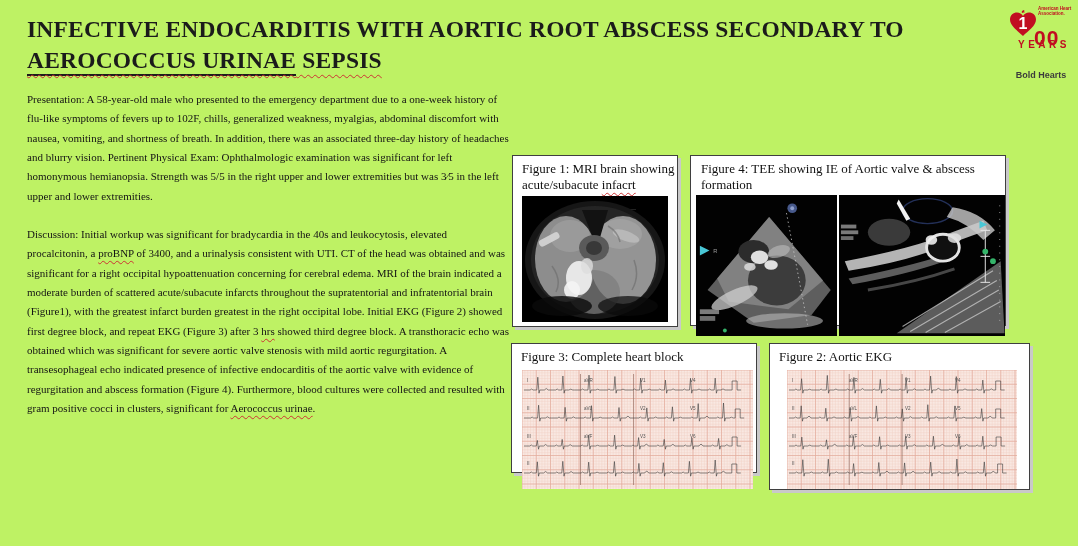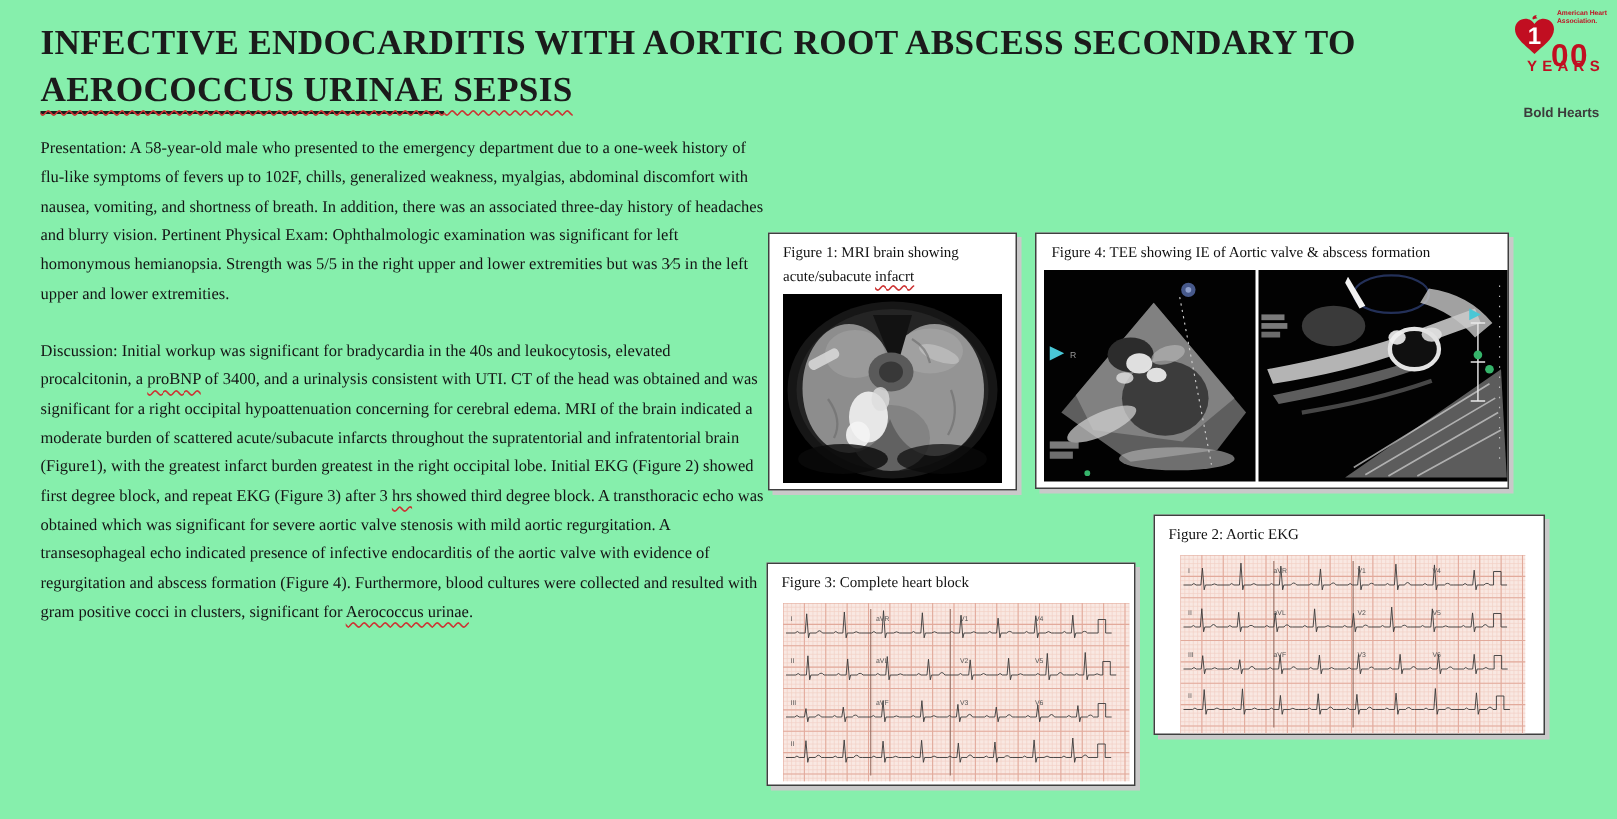--- a/index.html
+++ b/index.html
@@ -1,16 +1,16 @@
 <!DOCTYPE html>
 <html><head>
 <meta charset="utf-8">
 <style>
   html,body{margin:0;padding:0;background:#e9e9e9;}
-  .page{position:relative;width:1078px;height:546px;background:#86efac;overflow:hidden;
+  .page{position:relative;width:1078px;height:546px;background:#bef264;overflow:hidden;
         font-family:"Liberation Serif", serif;color:#141414;}
 
   
   .title{position:absolute;left:27px;top:14px;width:940px;
          font-size:23.5px;font-weight:bold;line-height:31px;letter-spacing:.2px;color:#1b1b1b;}
   .title .t-line{display:block;}
   .sq{text-decoration-line:underline;text-decoration-style:wavy;
       text-decoration-color:#cc3333;text-decoration-thickness:1px;text-underline-offset:3px;}
   .title .sq{text-underline-offset:6px;text-decoration-thickness:1.2px;}
   .u-black{border-bottom:2.5px solid #1c1c1c;padding-bottom:1px;}
@@ -30,24 +30,24 @@
             color:#3c3c3c;margin-top:21px;}
 
   
   .body-col{position:absolute;left:27px;top:90px;width:483px;
             font-size:11px;line-height:19.35px;text-align:left;}
   .body-col p{margin:0 0 19px 0;}
 
   
   .figbox{position:absolute;background:#ffffff;border:1.6px solid #3f3f3f;
           box-shadow:3px 3px 0 #c9c9c9;box-sizing:border-box;}
-  .figcap{font-size:10px;line-height:15.5px;color:#111;padding:5px 0 2px 9px;}
+  .figcap{font-size:13px;line-height:15.5px;color:#111;padding:5px 0 2px 9px;}
   #fig1{left:512px;top:155px;width:166px;height:172px;}
   #fig4{left:690px;top:155px;width:316px;height:171px;}
-  #fig3{left:511px;top:343px;width:246px;height:149px;margin-top:32px;}
+  #fig3{left:511px;top:343px;width:246px;height:130px;}
   #fig2{left:769px;top:343px;width:261px;height:147px;}
   .imgrow{display:flex;align-items:flex-start;}
   svg{display:block;}
 </style>
 </head>
 <body>
 
 <div class="page">
 
   <h1 class="title" style="margin:0;">

